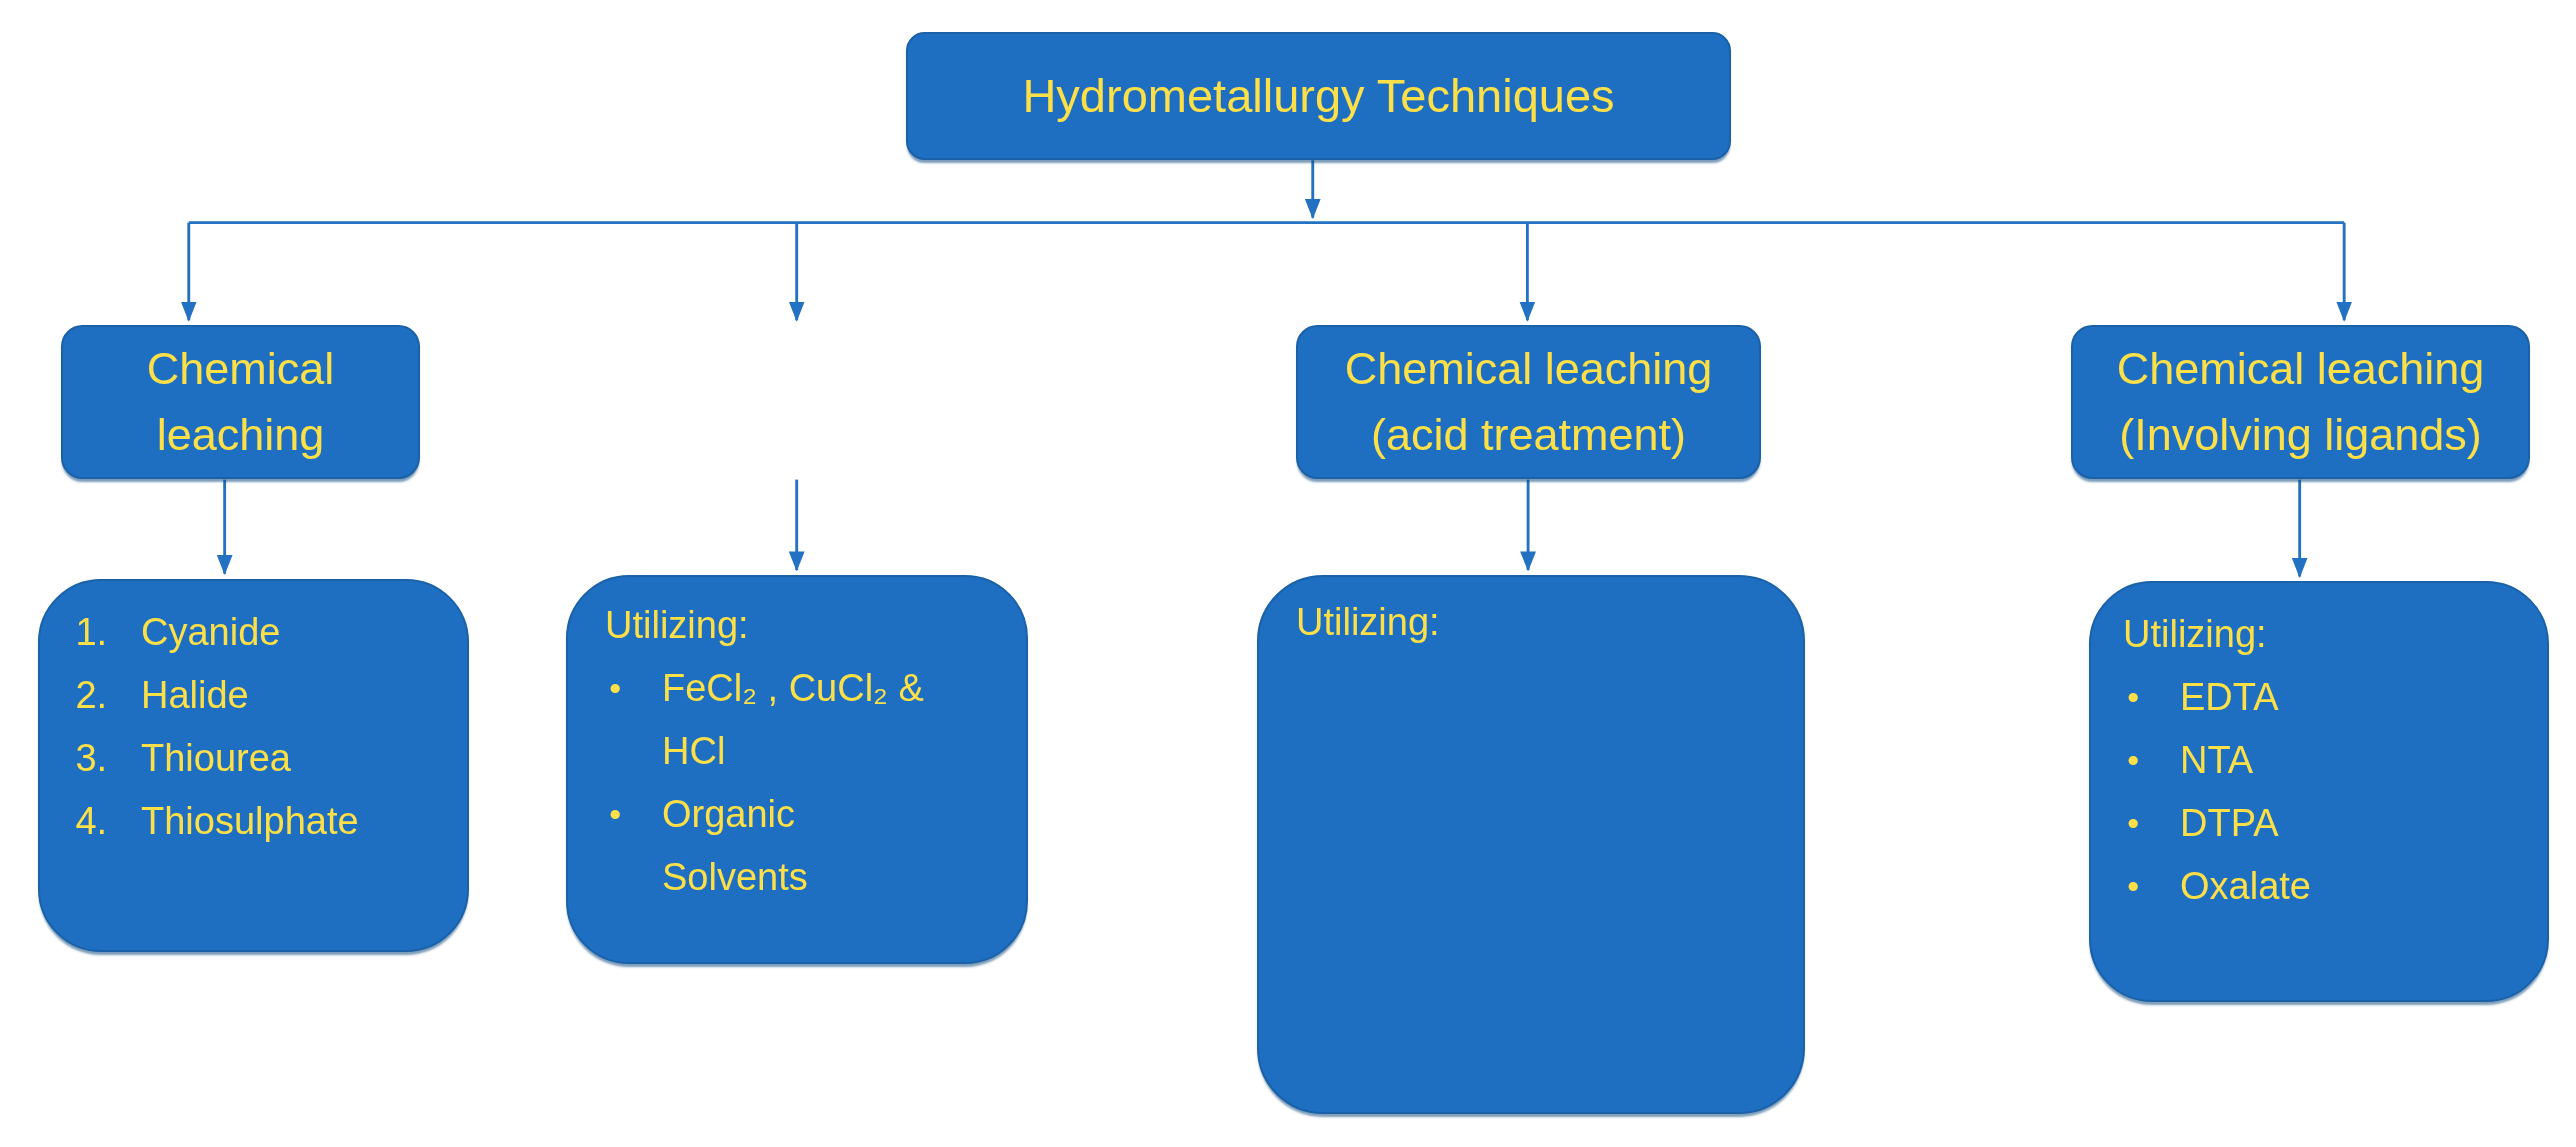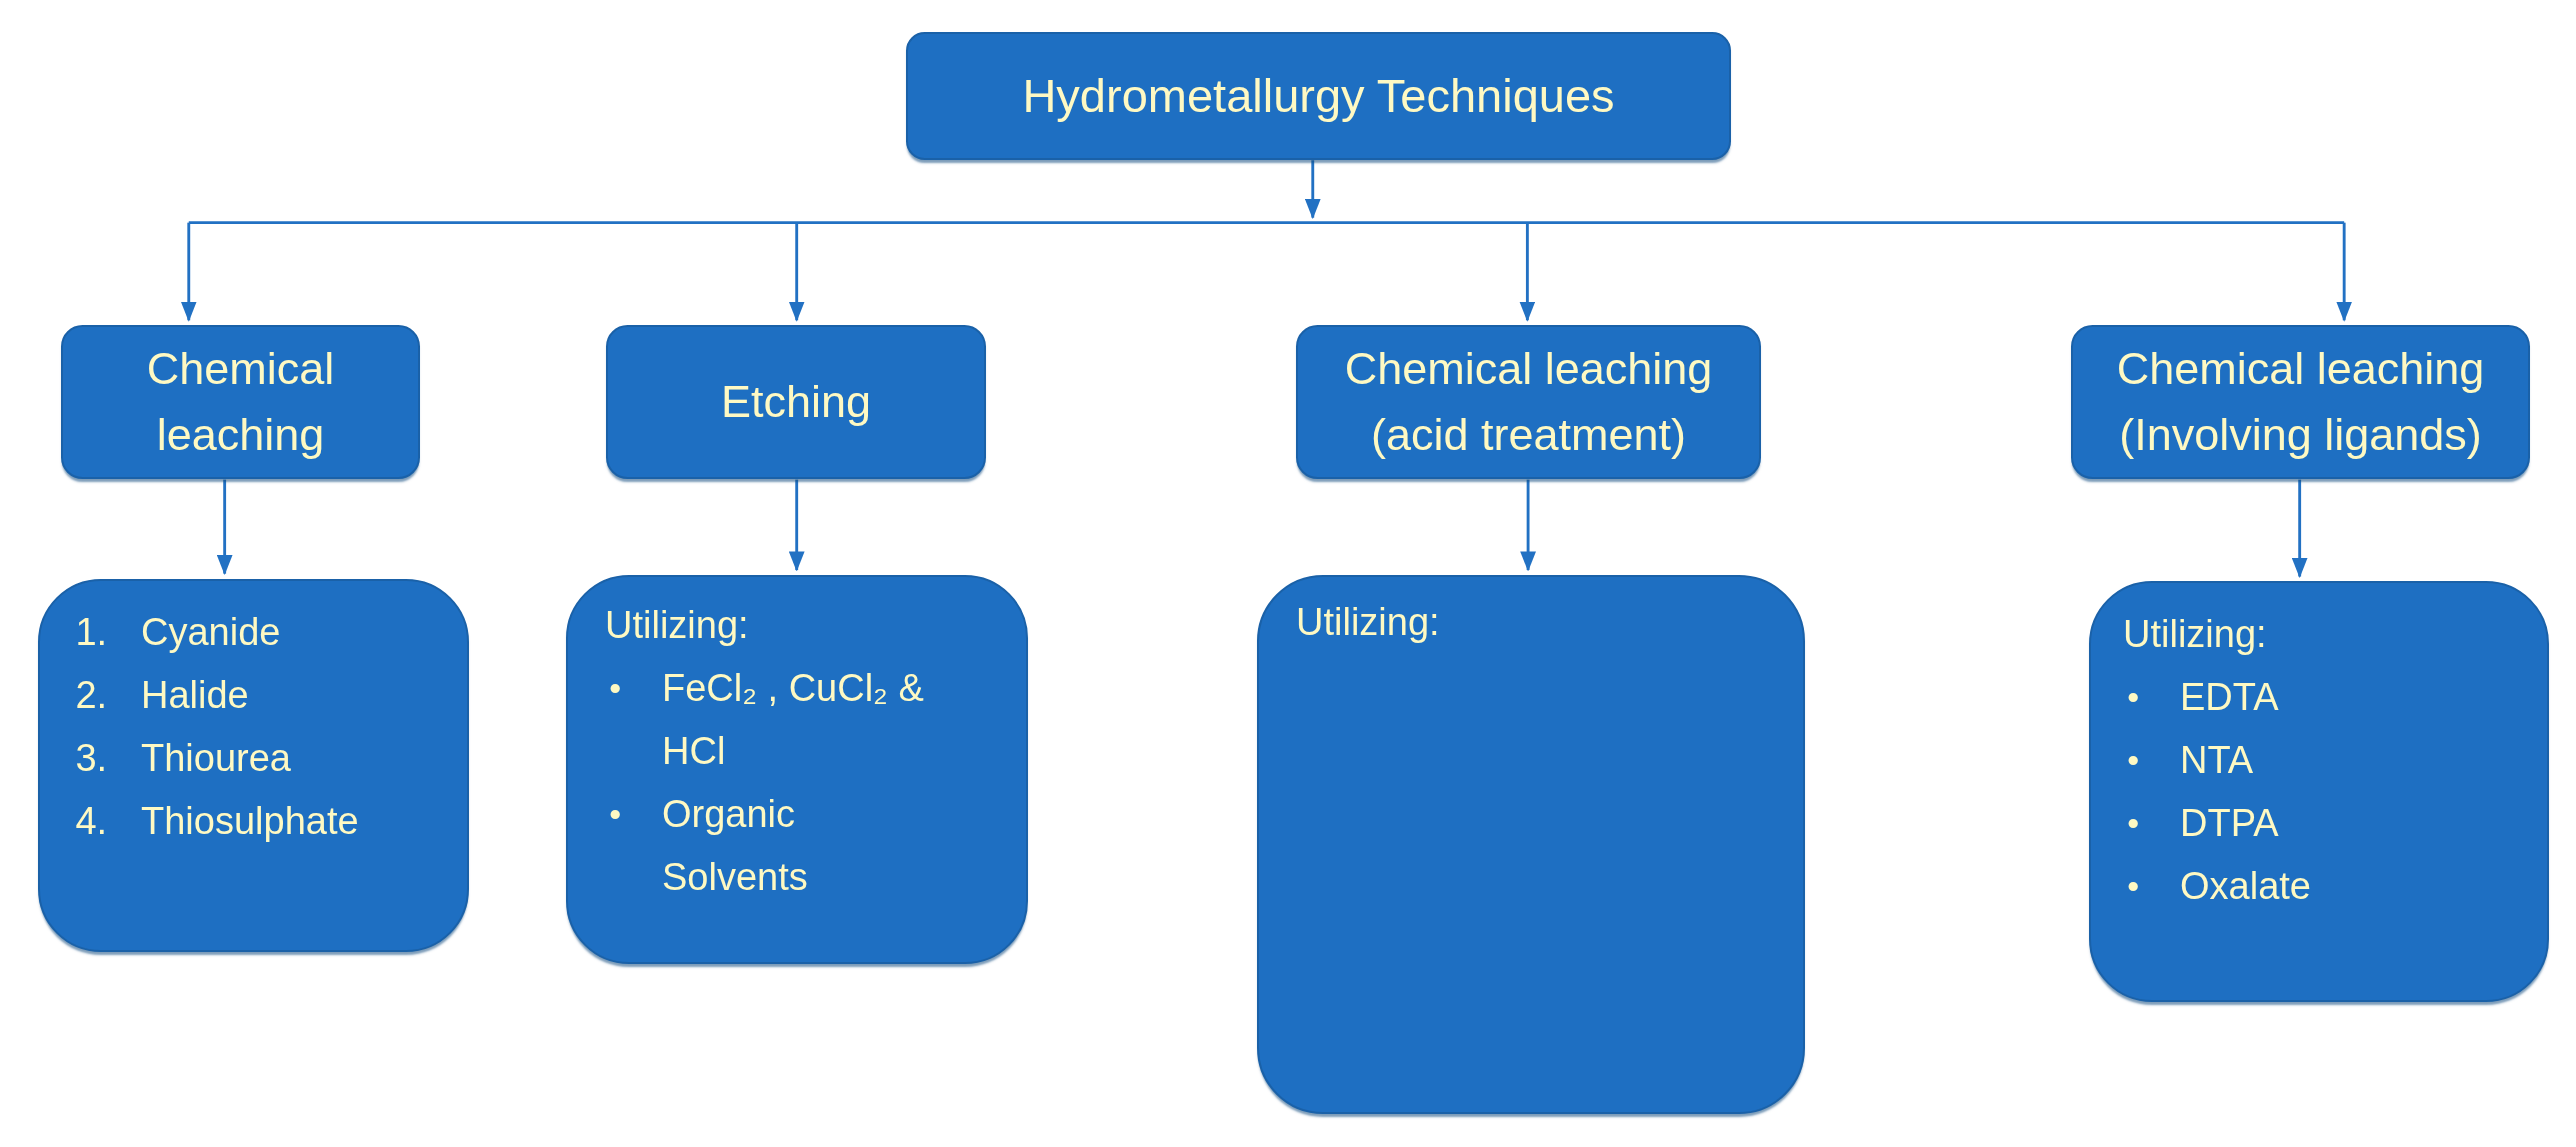--- a/index.html
+++ b/index.html
@@ -14,21 +14,21 @@
   .connectors {
     position: absolute;
     left: 0; top: 0;
     width: 2576px; height: 1148px;
   }
   .node {
     position: absolute;
     box-sizing: border-box;
     background: #1e6fc2;
     border: 2.2px solid #1a61a8;
-    color: #fef9c3;
+    color: #fde047;
     box-shadow: 0 4.3px 2.2px -1.4px rgba(16, 74, 128, 0.55);
   }
   .label-node {
     display: flex;
     align-items: center;
     justify-content: center;
     text-align: center;
     white-space: pre-line;
   }
   .root-node {
@@ -107,23 +107,20 @@
   </svg>
 
   <div class="node label-node root-node">
     <span>Hydrometallurgy Techniques</span>
   </div>
 
   <div class="node label-node branch-node b1">
     <span>Chemical
 leaching</span>
   </div>
-  <div class="node label-node branch-node b2">
-    <span>Etching</span>
-  </div>
   <div class="node label-node branch-node b3">
     <span>Chemical leaching
 (acid treatment)</span>
   </div>
   <div class="node label-node branch-node b4">
     <span>Chemical leaching
 (Involving ligands)</span>
   </div>
 
   <div class="node child-node c1">

